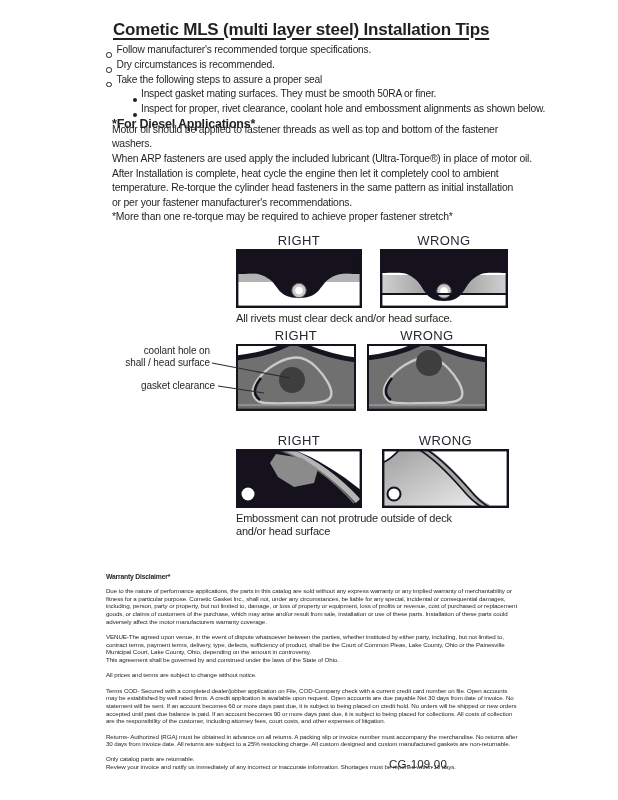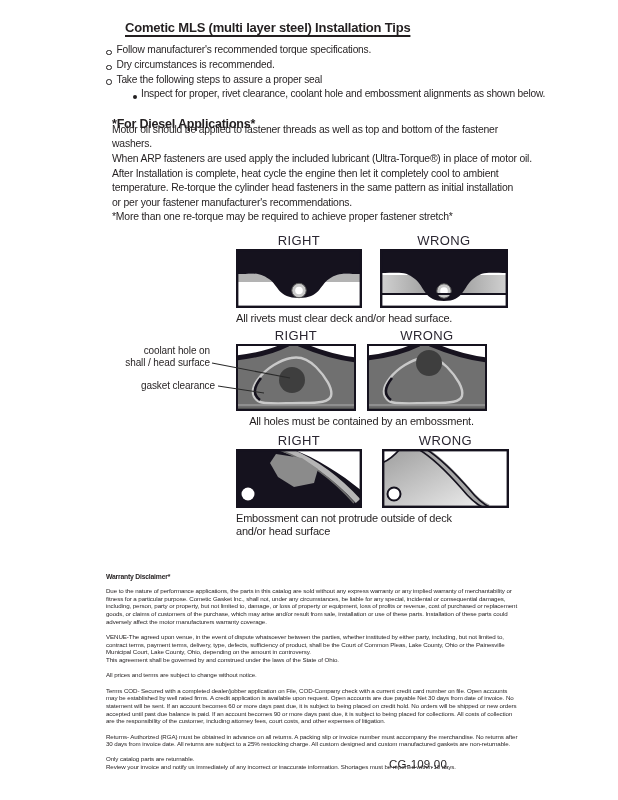--- a/index.html
+++ b/index.html
@@ -5,25 +5,25 @@
   html,body{margin:0;padding:0;}
   body{
     width:618px;height:800px;position:relative;overflow:hidden;
     background:#ffffff;color:#231f20;
     font-family:"Liberation Sans", sans-serif;
     letter-spacing:-0.2px;
   }
   .abs{position:absolute;}
   .pre{white-space:pre-line;}
   .page-title{
-    left:125px;top:20px;font-size:13px;font-weight:bold;
+    left:113px;top:20px;font-size:17px;font-weight:bold;
     text-decoration:underline;text-underline-offset:3px;text-decoration-thickness:1.5px;
   }
   .bullets{left:106px;top:43px;font-size:10.2px;line-height:14.8px;width:440px;}
-  .b-row{display:flex;align-items:center;}
+  .b-row{display:flex;align-items:flex-end;}
   .b-row.sub{margin-left:27px;}
   .marker-ring{flex:0 0 auto;width:3.5px;height:3.5px;border:1.1px solid #231f20;border-radius:50%;margin:4.5px 5px 0 0;}
   .marker-dot{flex:0 0 auto;width:4px;height:4px;background:#231f20;border-radius:50%;margin:4.5px 4px 0 0;}
   .diesel-h{left:112px;top:117px;font-size:12.5px;font-weight:bold;}
   .para{left:112px;width:424px;font-size:10.4px;line-height:14.3px;}
   .p1{top:123px;} .p2{top:167px;} .p3{top:210px;}
   .figrow{position:absolute;}
   .figpair{display:flex;}
   .figcol{display:flex;flex-direction:column;align-items:center;}
   .figlabel{font-size:13px;letter-spacing:0.4px;color:#2a2631;line-height:13px;margin-bottom:2px;}
@@ -58,20 +58,24 @@
   <div class="b-row">
     <span class="marker-ring"></span>
     <span>Dry circumstances is recommended.</span>
   </div>
   <div class="b-row">
     <span class="marker-ring"></span>
     <span>Take the following steps to assure a proper seal</span>
   </div>
   <div class="b-row sub">
     <span class="marker-dot"></span>
+    <span>Inspect gasket mating surfaces.  They must be smooth 50RA or finer.</span>
+  </div>
+  <div class="b-row sub">
+    <span class="marker-dot"></span>
     <span>Inspect for proper, rivet clearance, coolant hole and embossment alignments as shown below.</span>
   </div>
 </div>
 
 <div class="abs diesel-h">*For Diesel Applications*</div>
 <div class="abs para p1 pre">Motor oil should be applied to fastener threads as well as top and bottom of the fastener washers.
 When ARP fasteners are used apply the included lubricant (Ultra-Torque®) in place of motor oil.</div>
 <div class="abs para p2 pre">After Installation is complete, heat cycle the engine then let it completely cool to ambient
 temperature. Re-torque the cylinder head fasteners in the same pattern as initial installation
 or per your fastener manufacturer's recommendations.</div>
@@ -147,21 +151,20 @@
         <path d="M63,0 C82,8 102,14 120,16" stroke="#17131f" stroke-width="5" fill="none"></path>
         <path d="M22,57 C15,52 15,44 23,34 C31,24 44,16 55,14 C64,12 72,15 80,23 C90,33 97,45 95,52 C93,58 84,59 66,59 C46,59 28,61 22,57 Z" fill="none" stroke="#c9c9c9" stroke-width="2.4"></path>
         <path d="M24,56 C17,51 17,44 25,34" fill="none" stroke="#15121e" stroke-width="2.6"></path>
         <circle cx="62" cy="19" r="13" fill="#3e3e3e"></circle>
         <line x1="0" y1="61" x2="120" y2="61" stroke="#9a9a9a" stroke-width="1.6"></line>
         <line x1="0" y1="64.5" x2="120" y2="64.5" stroke="#4f4f4f" stroke-width="1.6"></line>
         <rect x="1" y="1" width="118" height="65" fill="none" stroke="#15121e" stroke-width="2"></rect>
       </svg>
     </div>
   </div>
-  <div class="figcap">All holes must be contained by an embossment.</div>
 </div>
 
 <div class="abs ann ann1 pre">coolant hole on
 shall / head surface</div>
 <div class="abs ann ann2">gasket clearance</div>
 <svg class="abs leader-overlay" width="618" height="110" viewBox="0 0 618 110">
   <line x1="212" y1="33" x2="290" y2="48" stroke="#2a2a2a" stroke-width="1.1"></line>
   <line x1="218" y1="56" x2="264" y2="63" stroke="#2a2a2a" stroke-width="1.1"></line>
 </svg>
 

